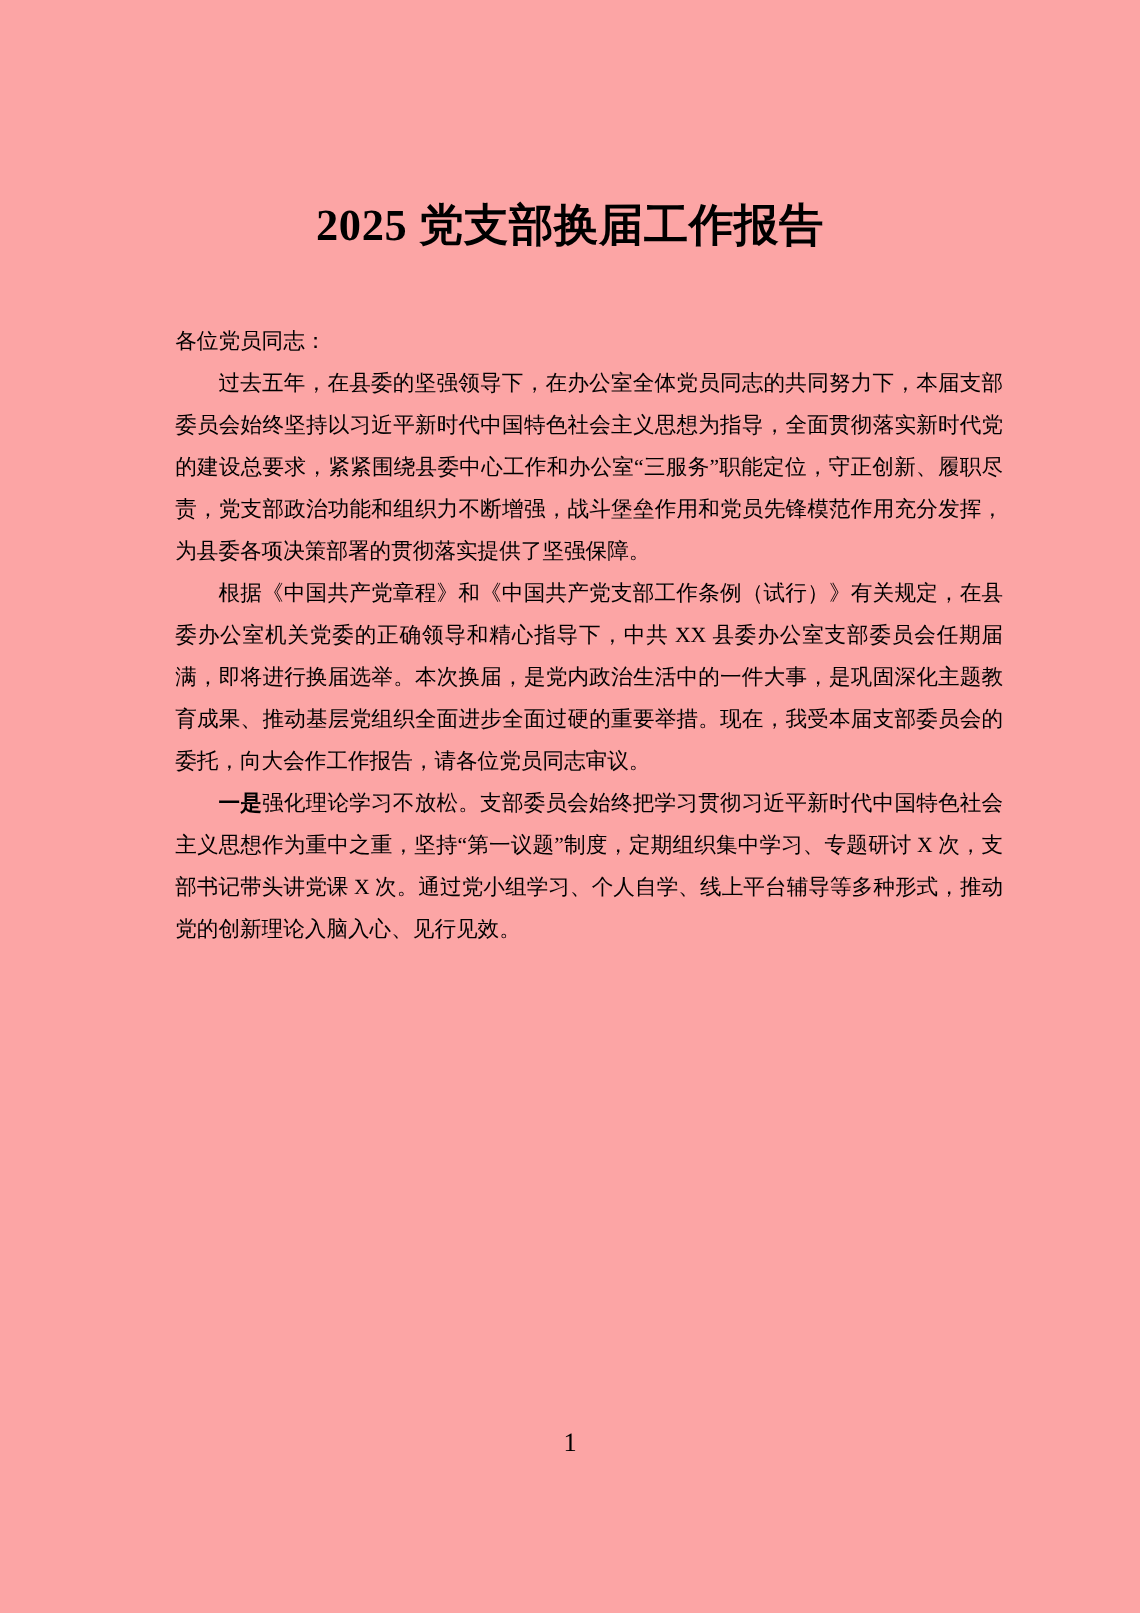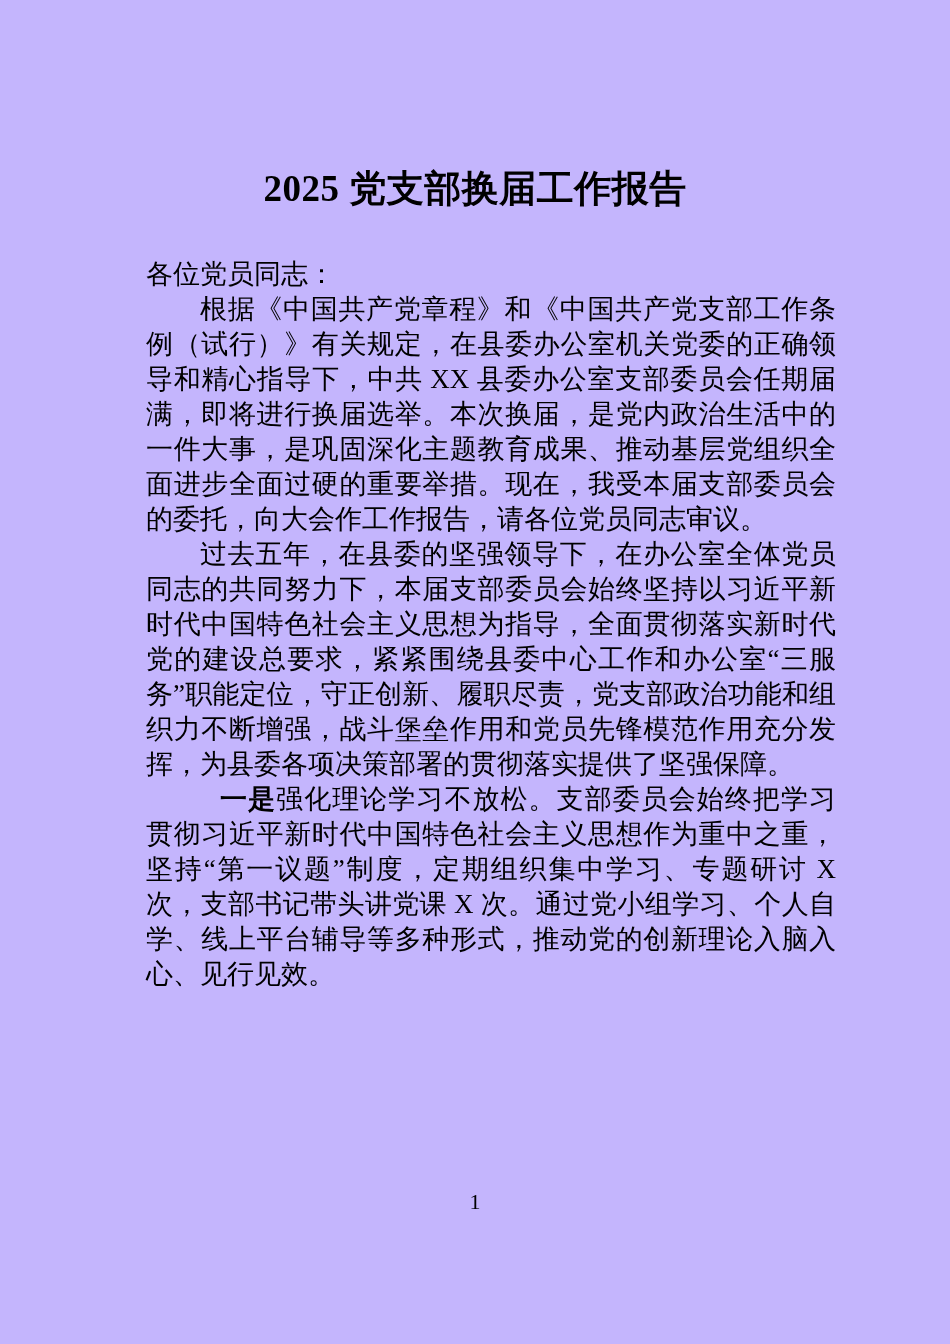--- a/index.html
+++ b/index.html
@@ -4,77 +4,76 @@
 <style>
   html, body {
     margin: 0;
     padding: 0;
     background: #ffffff;
   }
   .page {
     position: relative;
     width: 950px;
     height: 1344px;
-    background: #c4b5fd;
+    background: #fca5a5;
     color: #000000;
     font-family: "Liberation Serif", sans-serif; 
     overflow: hidden;
   }
   .doc-title {
     position: absolute;
     top: 163px;
     left: 0;
     width: 100%;
     margin: 0;
     text-align: center;
     font-size: 37px;
     line-height: 52px;
     font-weight: 600;
     letter-spacing: 0.5px;
   }
   .doc-body {
     position: absolute;
-    top: 257px;
+    top: 267px;
     left: 146px;
     width: 690px;
-    font-size: 27px;
+    font-size: 18px;
     line-height: 35px;
     text-align: justify;
   }
   .doc-body p {
     margin: 0;
     padding: 0;
     text-indent: 2em;
   }
   .doc-body p.salutation {
     text-indent: 0;
   }
   .doc-body b.lead {
     font-weight: bold;
-    margin-left: 20px;
   }
   .page-footer {
     position: absolute;
     top: 1188px;
     left: 0;
     width: 100%;
     text-align: center;
     font-size: 22px;
     line-height: 28px;
   }
 </style>
 </head>
 <body>
 
 <div class="page">
   <h1 class="doc-title">2025 党支部换届工作报告</h1>
 
   <div class="doc-body">
       <p class="salutation">各位党员同志：</p>
+      <p class="body">过去五年，在县委的坚强领导下，在办公室全体党员同志的共同努力下，本届支部委员会始终坚持以习近平新时代中国特色社会主义思想为指导，全面贯彻落实新时代党的建设总要求，紧紧围绕县委中心工作和办公室“三服务”职能定位，守正创新、履职尽责，党支部政治功能和组织力不断增强，战斗堡垒作用和党员先锋模范作用充分发挥，为县委各项决策部署的贯彻落实提供了坚强保障。</p>
       <p class="body">根据《中国共产党章程》和《中国共产党支部工作条例（试行）》有关规定，在县委办公室机关党委的正确领导和精心指导下，中共 XX 县委办公室支部委员会任期届满，即将进行换届选举。本次换届，是党内政治生活中的一件大事，是巩固深化主题教育成果、推动基层党组织全面进步全面过硬的重要举措。现在，我受本届支部委员会的委托，向大会作工作报告，请各位党员同志审议。</p>
-      <p class="body">过去五年，在县委的坚强领导下，在办公室全体党员同志的共同努力下，本届支部委员会始终坚持以习近平新时代中国特色社会主义思想为指导，全面贯彻落实新时代党的建设总要求，紧紧围绕县委中心工作和办公室“三服务”职能定位，守正创新、履职尽责，党支部政治功能和组织力不断增强，战斗堡垒作用和党员先锋模范作用充分发挥，为县委各项决策部署的贯彻落实提供了坚强保障。</p>
       <p class="body"><b class="lead">一是</b>强化理论学习不放松。支部委员会始终把学习贯彻习近平新时代中国特色社会主义思想作为重中之重，坚持“第一议题”制度，定期组织集中学习、专题研讨 X 次，支部书记带头讲党课 X 次。通过党小组学习、个人自学、线上平台辅导等多种形式，推动党的创新理论入脑入心、见行见效。</p>
     </div>
 
   <div class="page-footer">
     <span>1</span>
   </div>
 </div>
 
 </body></html>

